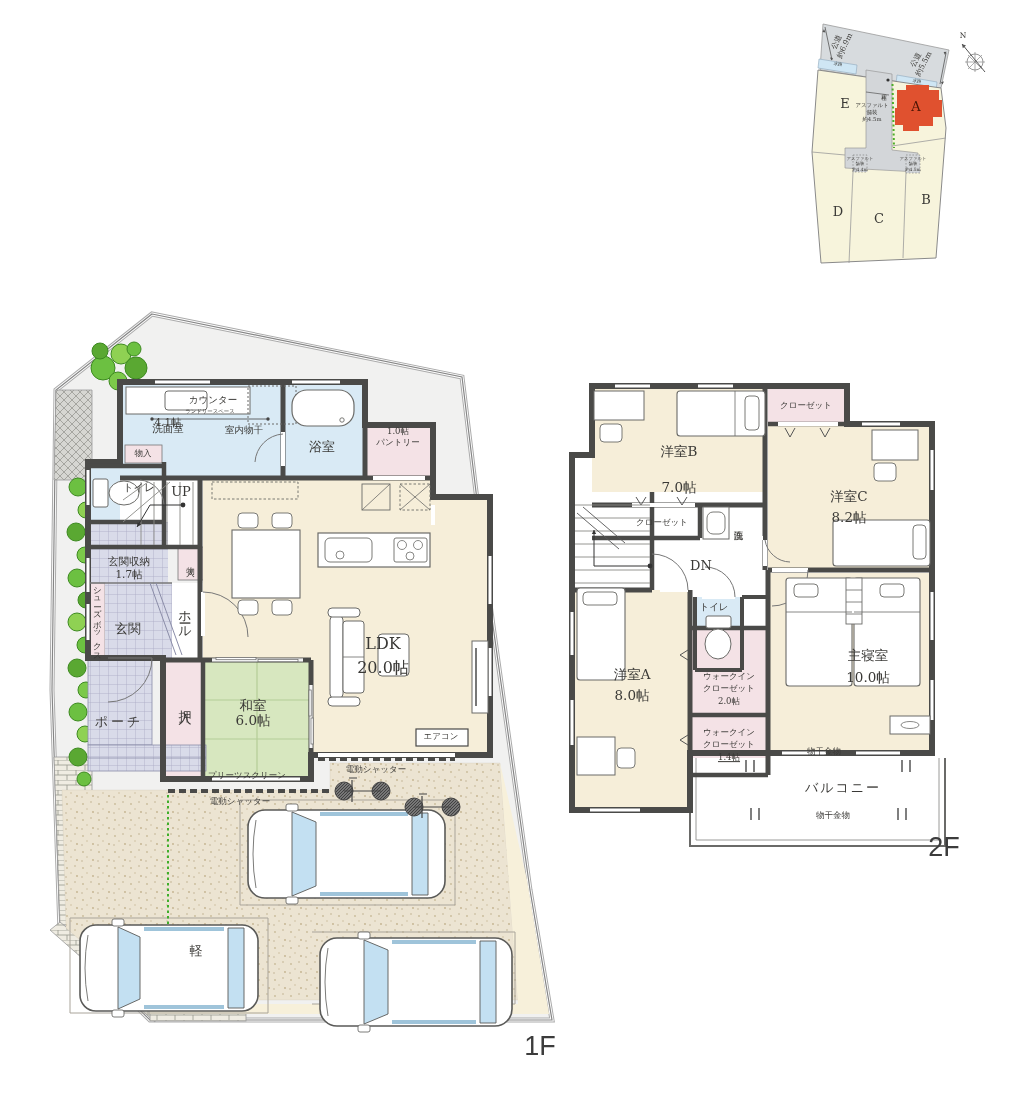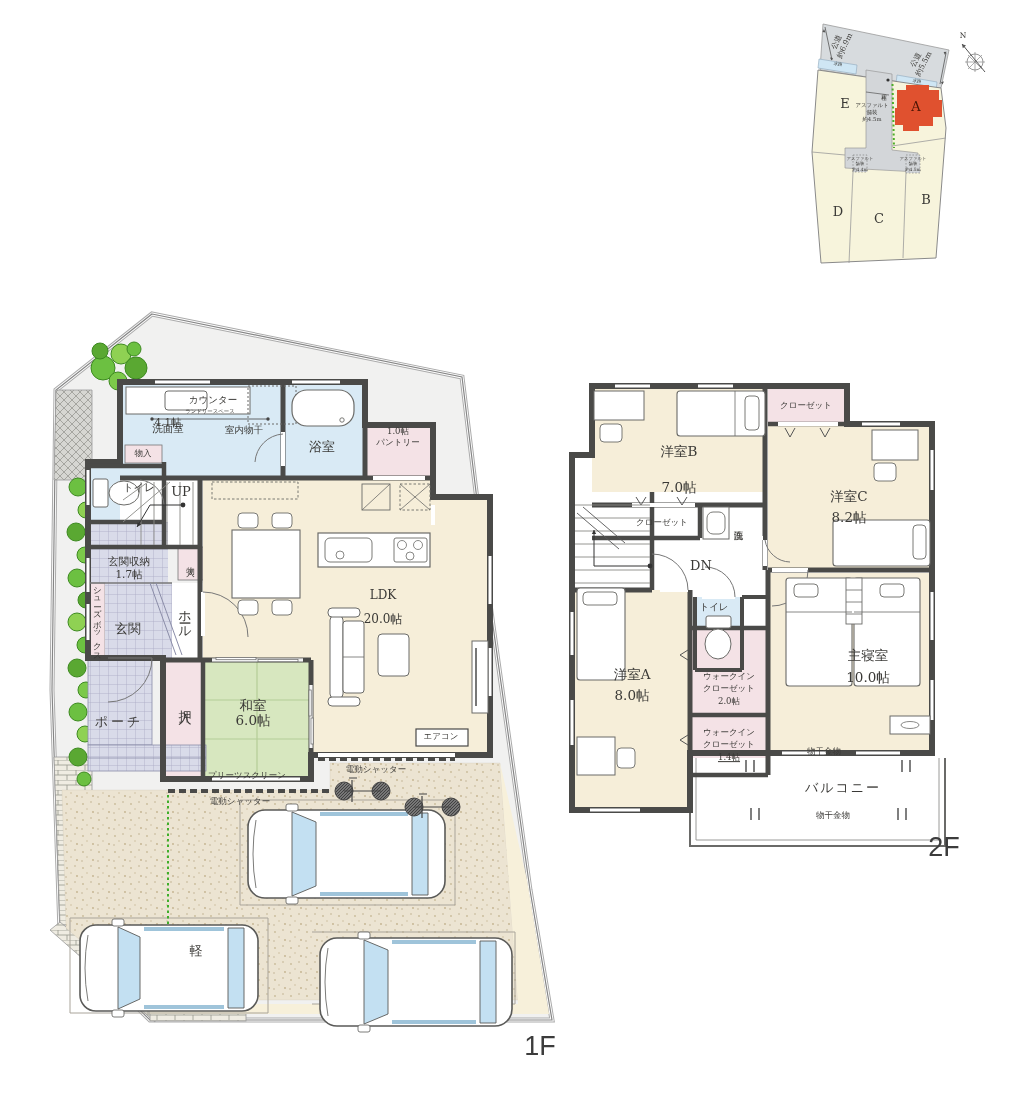--- a/index.html
+++ b/index.html
@@ -10,21 +10,21 @@
        line-height:1.15;text-align:center;pointer-events:none;color:#3a3936;}
   .v{writing-mode:vertical-rl;letter-spacing:1px;}
   .s4{font-size:4.4px;line-height:1.2;}
   .s5{font-size:5.4px;line-height:1.25;}
   .s7{font-size:7.5px;}
   .s8{font-size:8.5px;}
   .s9{font-size:9.5px;}
   .s10{font-size:10.5px;}
   .s11{font-size:13px;}
   .s13{font-size:13.5px;}
-  .s15{font-size:12px;}
+  .s15{font-size:16px;margin-top:48px;}
   .floor-tag{font-family:"Liberation Sans","DejaVu Sans",sans-serif;font-size:27px;color:#3c3c3c;}
   .lot{font-size:13px;}
   .blk{display:block;}
 </style>
 </head>
 <body>
 
 <div id="stage">
 
 <svg id="plan-svg" width="1010" height="1100" viewBox="0 0 1010 1100">

